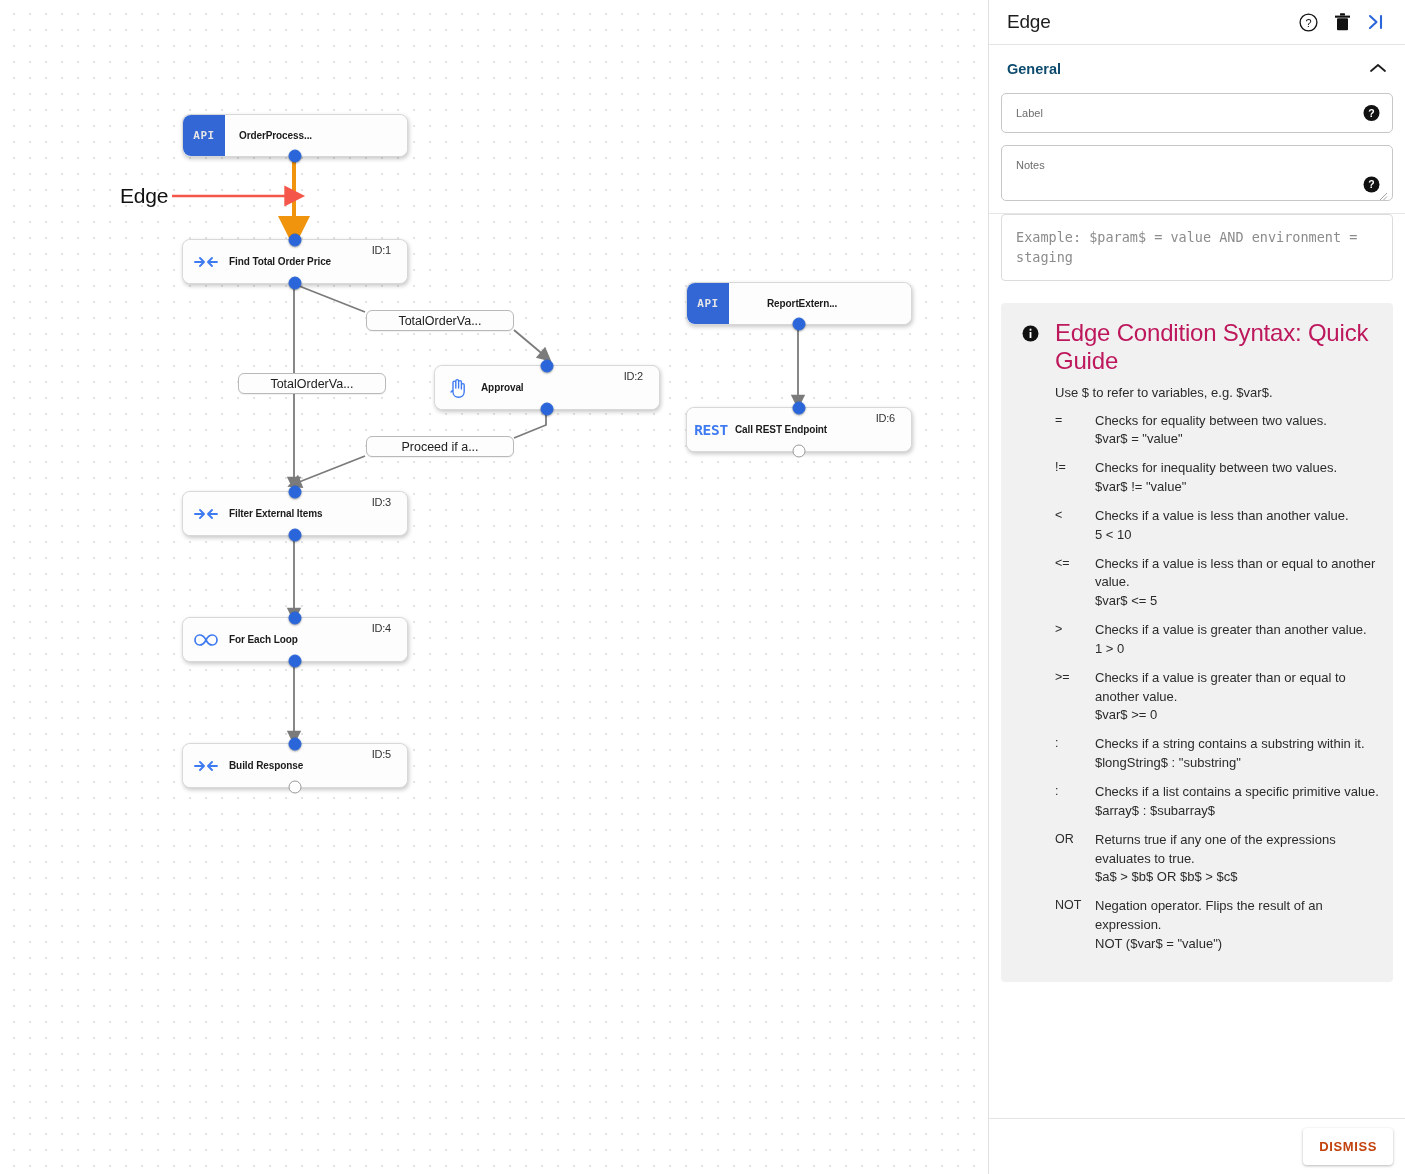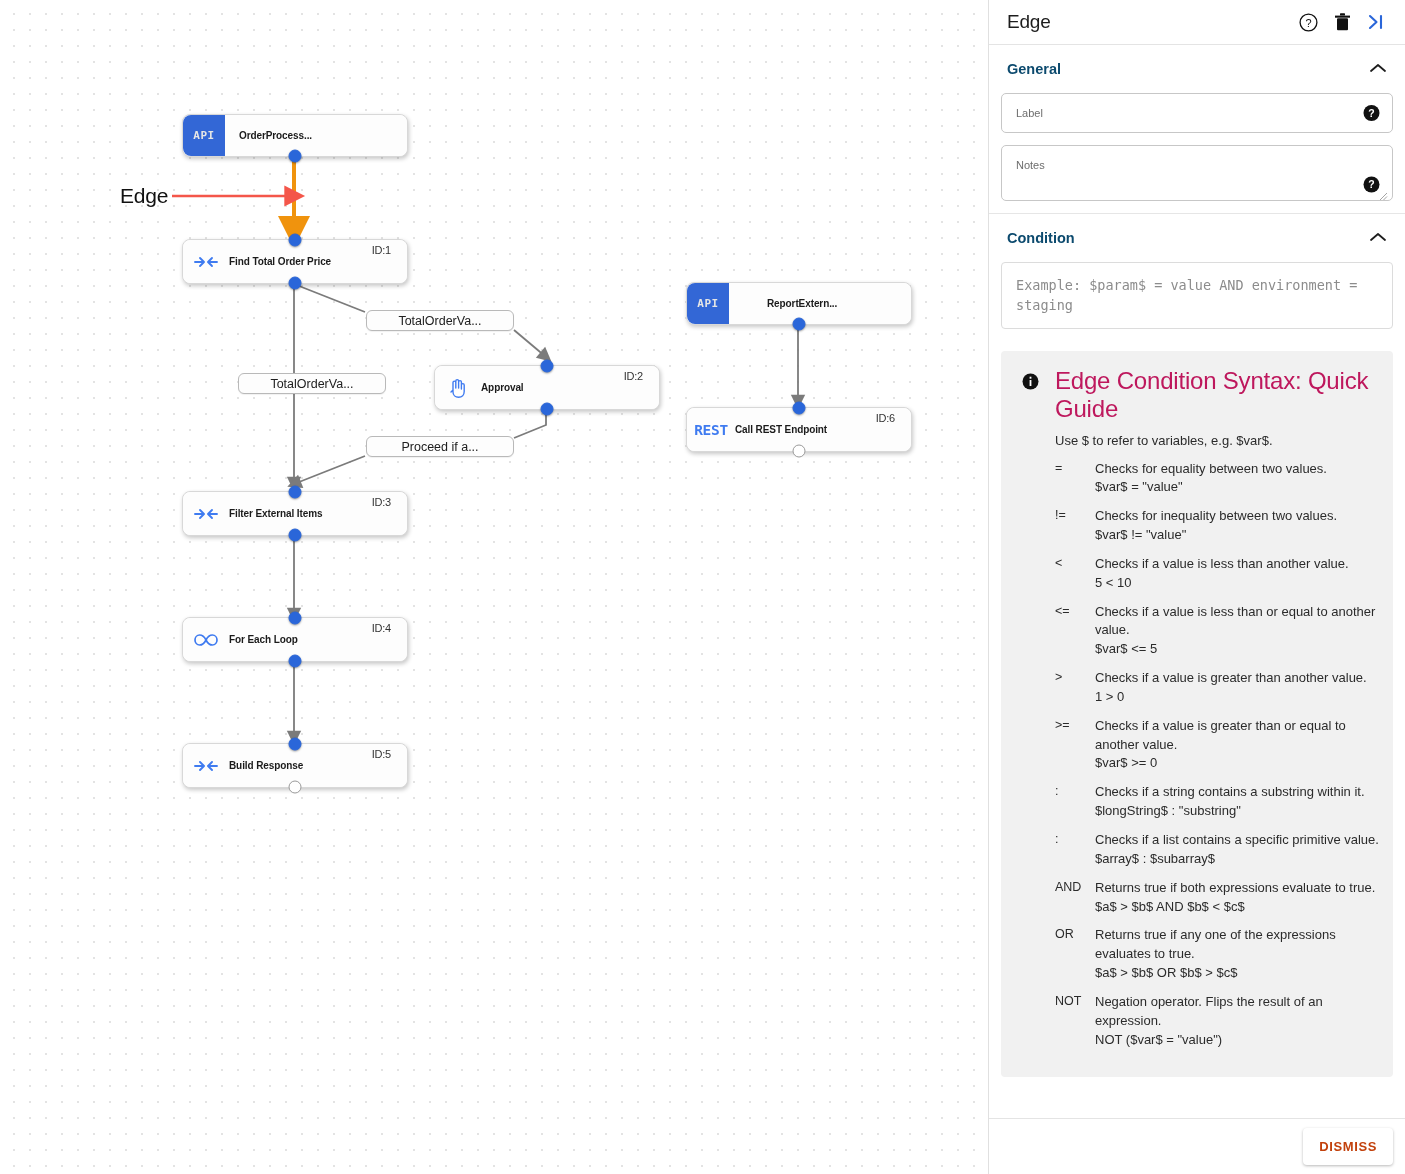--- a/index.html
+++ b/index.html
@@ -393,28 +393,20 @@
             <svg width="10" height="10" viewBox="0 0 10 10">
                 <path d="M9 2 L2 9 M9 5.5 L5.5 9" stroke="#9a9a9a" stroke-width="0.9"></path>
               </svg>
           </span>
         </div>
       </div>
 
       <div class="divider"></div>
 
       <div class="section">
-        <div class="section-head">
-          <span class="sh-title">Condition</span>
-          <span class="chev">
-            <svg width="18" height="12" viewBox="0 0 18 12">
-                <path d="M2 9 L9 3 L16 9" stroke="#1d1d1d" stroke-width="1.8" fill="none" stroke-linecap="round" stroke-linejoin="round"></path>
-              </svg>
-          </span>
-        </div>
 
         <div class="cond-box">Example: $param$ = value AND environment = staging</div>
 
         <div class="info-card">
           <div class="info-ico">
             <svg width="17" height="17" viewBox="0 0 17 17">
                 <circle cx="8.5" cy="8.5" r="8" fill="#111"></circle>
                 <rect x="7.6" y="7" width="1.8" height="6" fill="#fff"></rect>
                 <rect x="7.6" y="3.7" width="1.8" height="2" fill="#fff"></rect>
               </svg>
@@ -473,27 +465,20 @@
                   </div>
                 </div>
                 <div class="syn-row">
                   <div class="syn-op">:</div>
                   <div style="flex: 1 1 0%;">
                     <div class="syn-desc">Checks if a list contains a specific primitive value.</div>
                     <div class="syn-ex">$array$ : $subarray$</div>
                   </div>
                 </div>
                 <div class="syn-row">
-                  <div class="syn-op">AND</div>
-                  <div style="flex: 1 1 0%;">
-                    <div class="syn-desc">Returns true if both expressions evaluate to true.</div>
-                    <div class="syn-ex">$a$ &gt; $b$ AND $b$ &lt; $c$</div>
-                  </div>
-                </div>
-                <div class="syn-row">
                   <div class="syn-op">OR</div>
                   <div style="flex: 1 1 0%;">
                     <div class="syn-desc">Returns true if any one of the expressions evaluates to true.</div>
                     <div class="syn-ex">$a$ &gt; $b$ OR $b$ &gt; $c$</div>
                   </div>
                 </div>
                 <div class="syn-row">
                   <div class="syn-op">NOT</div>
                   <div style="flex: 1 1 0%;">
                     <div class="syn-desc">Negation operator. Flips the result of an expression.</div>

